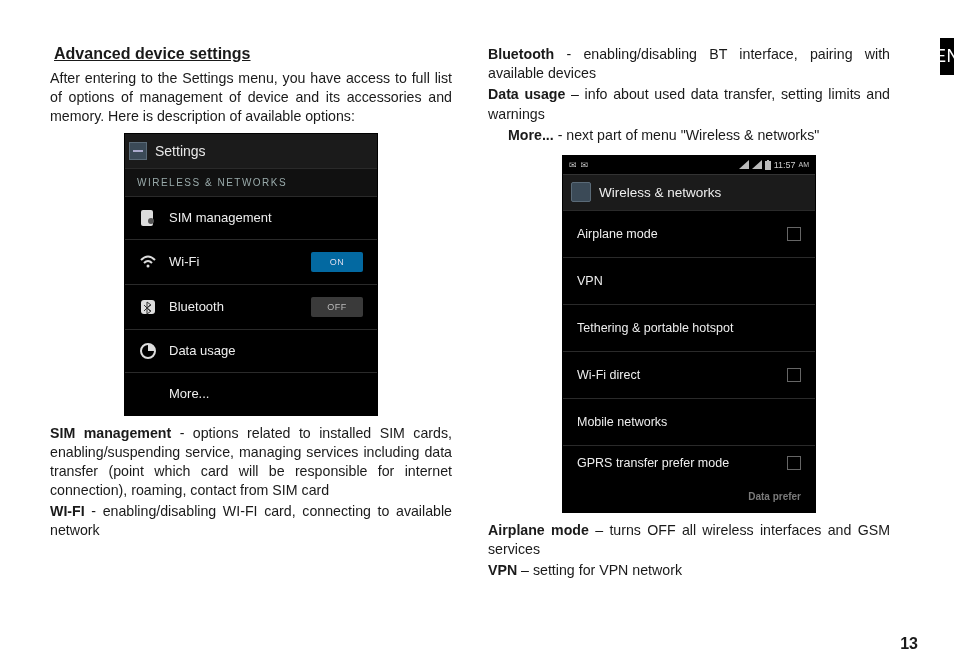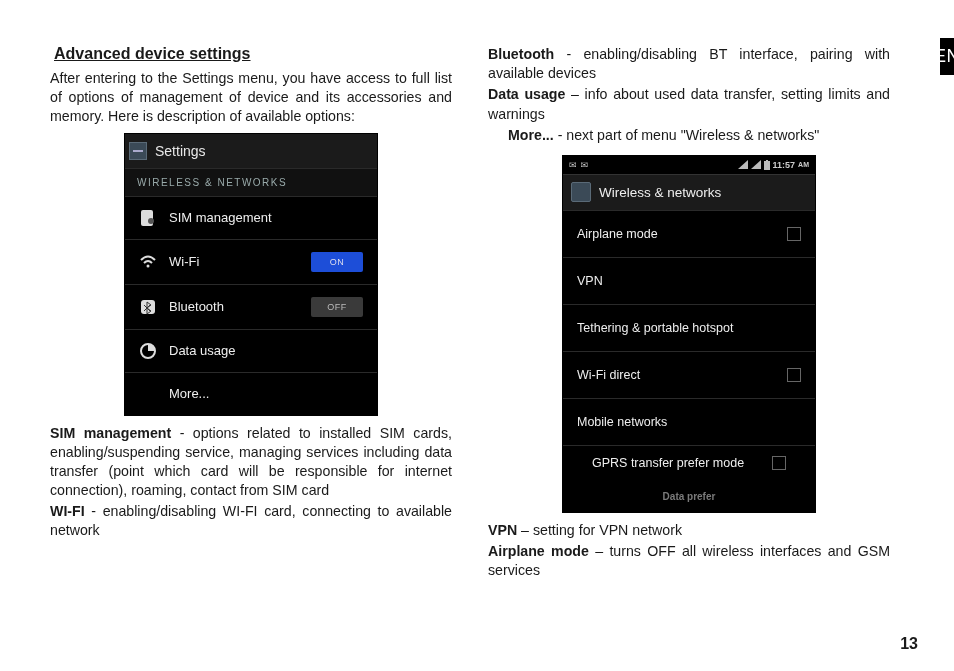--- a/index.html
+++ b/index.html
@@ -51,30 +51,30 @@
   .shot2 { width: 254px; border: 1px solid #000; }
   
   .s1-title { background:#1b1b1b; height:34px; display:flex; align-items:center; padding-left:4px; color:#e8e8e8; font-size:14px; gap:8px;}
   .s1-title .ic { width:18px;height:18px;background:#3b4a57;border:1px solid #5a6a77;position:relative;}
   .s1-title .ic::after{content:"";position:absolute;left:3px;top:7px;width:10px;height:2px;background:#aac;}
   .s1-sub { background:#111; color:#9aa; font-size:10px; letter-spacing:1.5px; padding:8px 12px; border-top:1px solid #2a2a2a;}
   .s1-row { background:#000; color:#eee; font-size:13px; padding:12px 14px; border-top:1px solid #2a2a2a; display:flex; align-items:center; gap:12px;}
   .s1-row .icn { width:18px;height:18px; display:flex;align-items:center;justify-content:center;}
   .s1-row .lab { flex:1; }
   .toggle { width:52px;height:20px;border-radius:2px;background:#3a3a3a;color:#bbb;font-size:9px;display:flex;align-items:center;justify-content:center;letter-spacing:0.5px;}
-  .toggle.on{background:#1d4ed8;color:#dde;margin-left:17px;}
+  .toggle.on{background:#0369a1;color:#dde;margin-left:17px;}
   
   .s2-status{background:#000;height:18px;display:flex;align-items:center;justify-content:space-between;padding:0 6px;color:#ccc;font-size:9px;}
   .s2-status .left{display:flex;gap:4px;}
-  .s2-status .right{display:flex;gap:3px;align-items:center;font-weight:bold;}
+  .s2-status .right{display:flex;gap:3px;align-items:center;}
   .s2-title{background:#1b1b1b;height:36px;display:flex;align-items:center;padding-left:8px;color:#eee;font-size:13.5px;gap:8px;border-top:1px solid #333;}
   .s2-title .ic2{width:20px;height:20px;background:#3b4a57;border:1px solid #5a6a77;position:relative;border-radius:2px;}
   .s2-row{background:#000;color:#eee;font-size:12.5px;padding:16px 14px;border-top:1px solid #2a2a2a;display:flex;align-items:center;}
   .s2-row .lab{flex:1;}
-  .s2-row.two{flex-direction:column;align-items:center;padding:10px 29px;}
+  .s2-row.two{flex-direction:column;align-items:flex-end;padding:10px 14px;}
   .s2-row.two .sub{color:#7a7a7a;font-size:10px;margin-top:21px;font-weight:bold;}
   .chk{width:14px;height:14px;border:1px solid #666;}
   svg{display:block;}
 </style>
 </head>
 <body>
 
 <div class="col">
   <h2 class="section"> <span>Advanced device settings</span> </h2>
   <p>After entering to the Settings menu, you have access to full list of options of management of device and its accessories and memory. Here is description of available options:</p>
@@ -193,18 +193,18 @@
       <div class="s2-row two">
         <div style="display:flex;width:100%;align-items:center;">
           <span class="lab">GPRS transfer prefer mode</span>
           <span class="chk"></span>
         </div>
         <span class="sub">Data prefer</span>
       </div>
     </div>
   </div>
 
+  <p class="def"><span class="t">Airplane mode</span><span> – turns OFF all wireless interfaces and GSM services</span></p>
   <p class="def"><span class="t">VPN</span><span> – setting for VPN network</span></p>
-  <p class="def"><span class="t">Airplane mode</span><span> – turns OFF all wireless interfaces and GSM services</span></p>
 </div>
 
 <div class="lang-badge">EN</div>
 <div class="page-num">13</div>
 
 </body></html>

